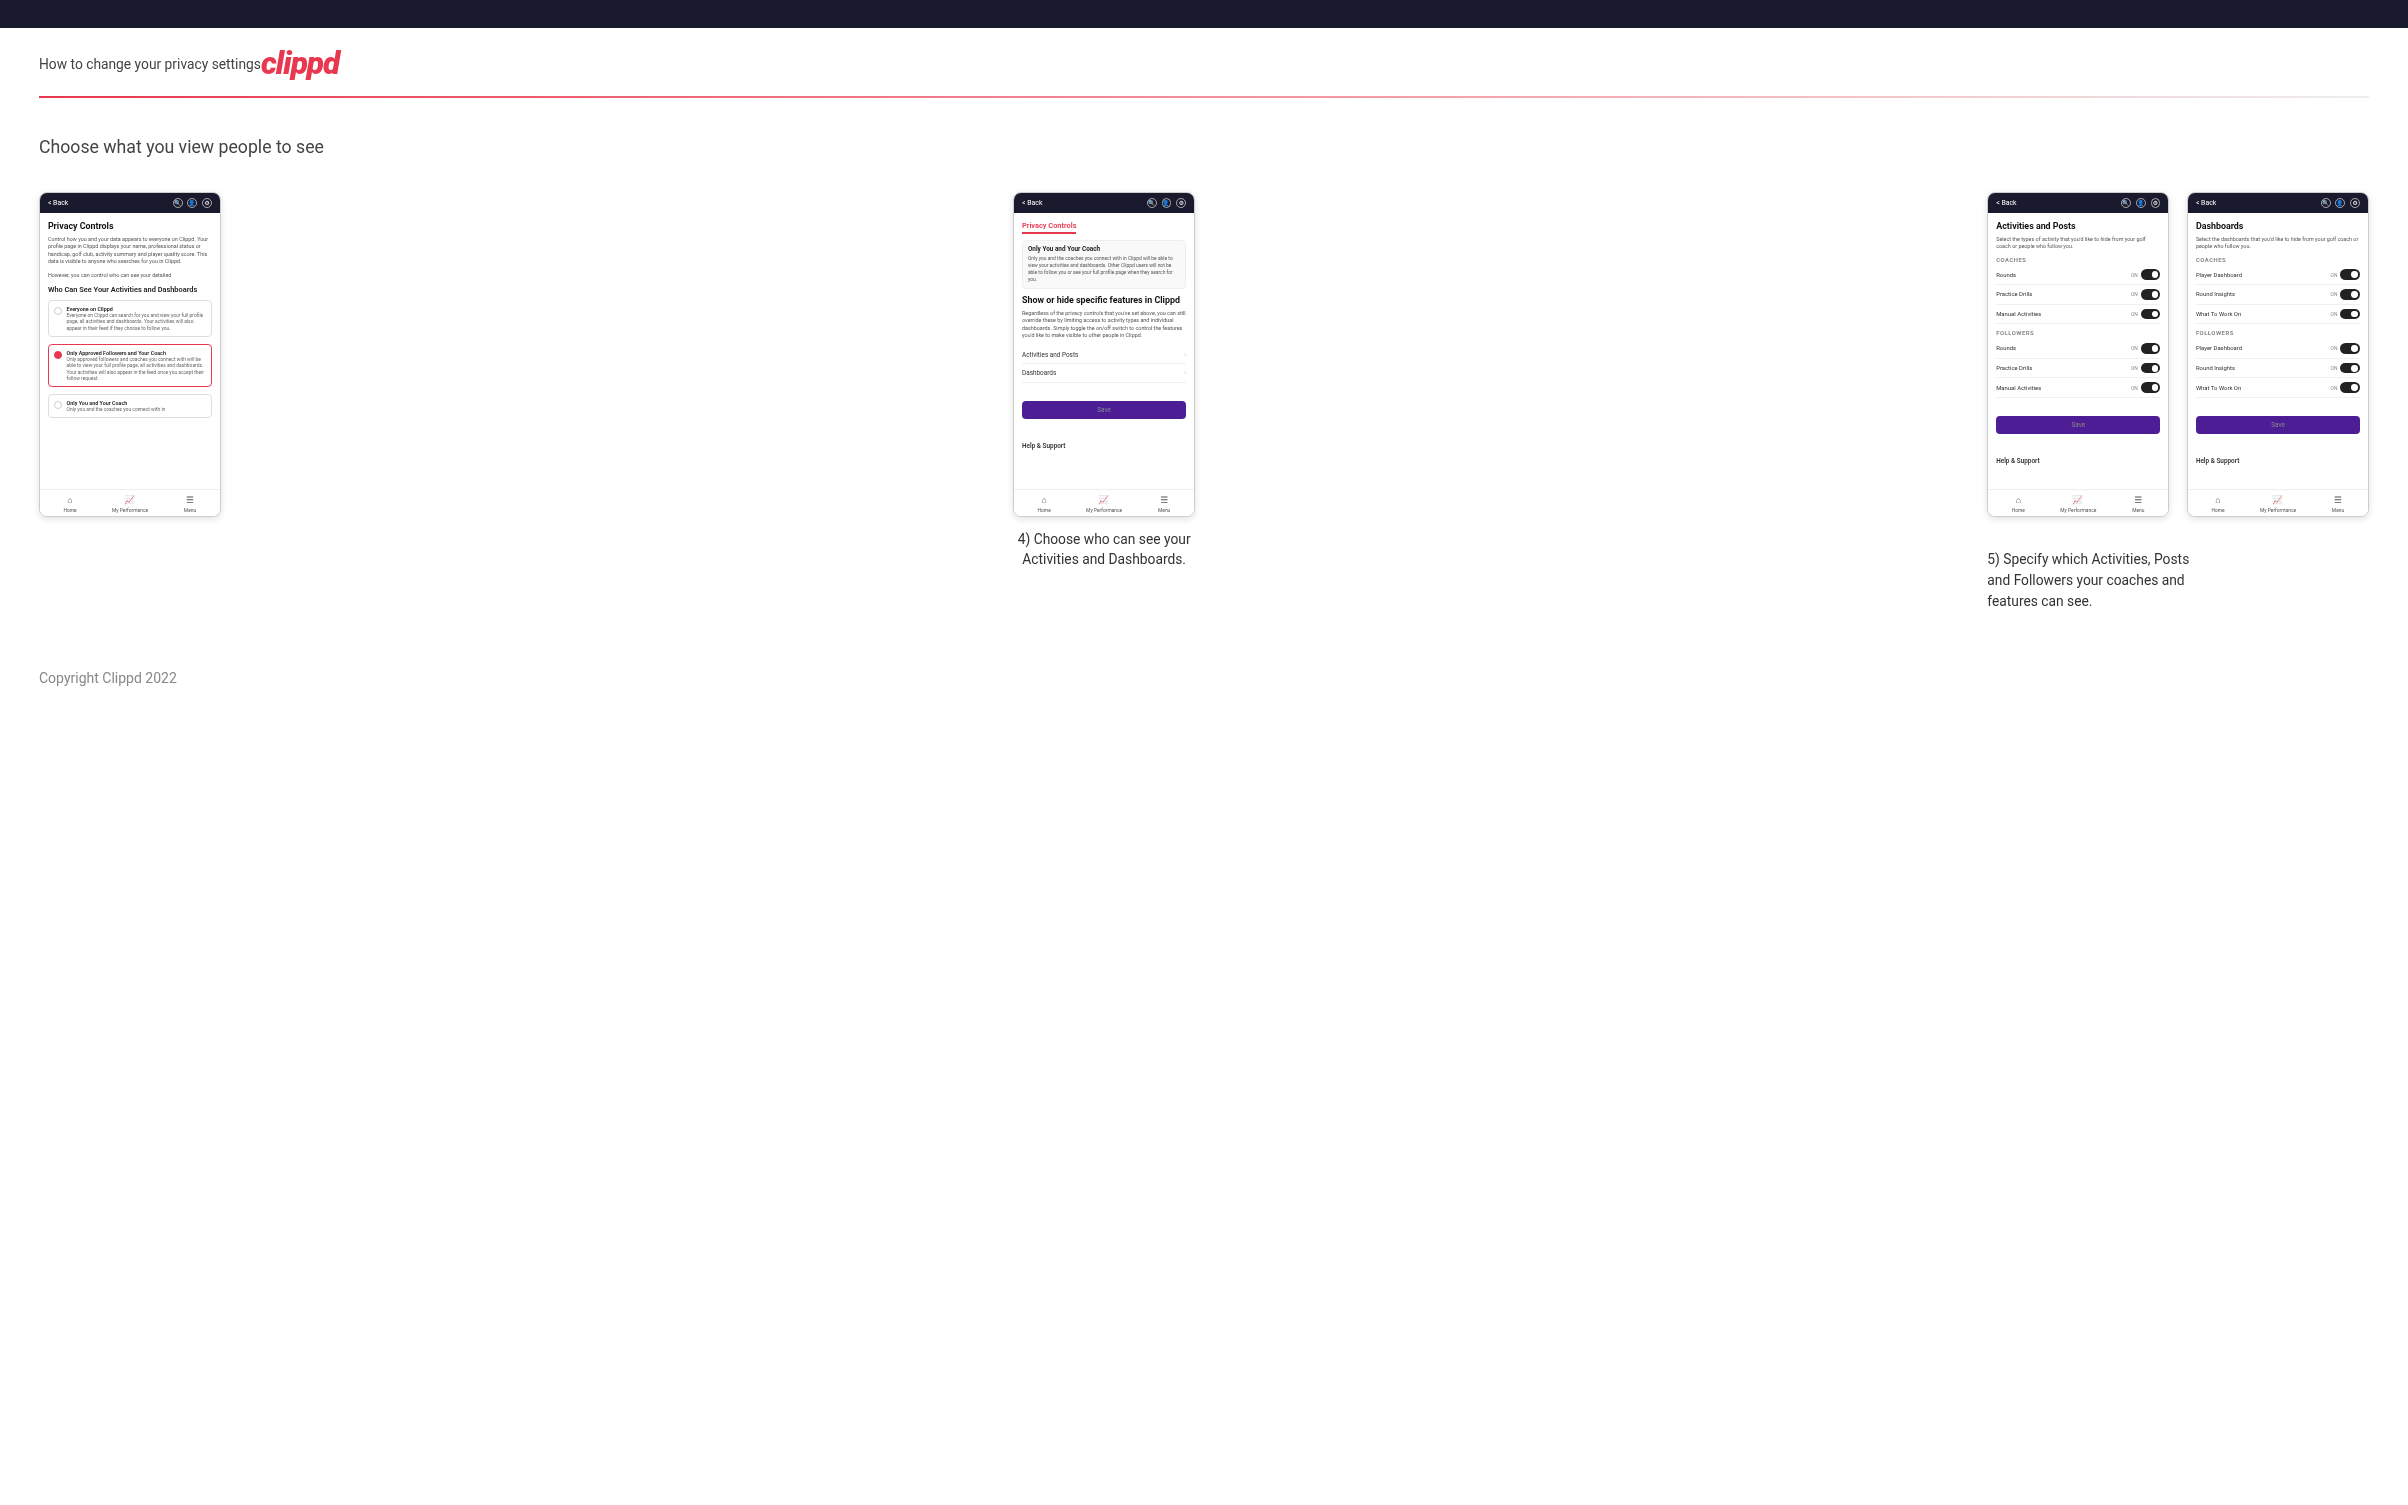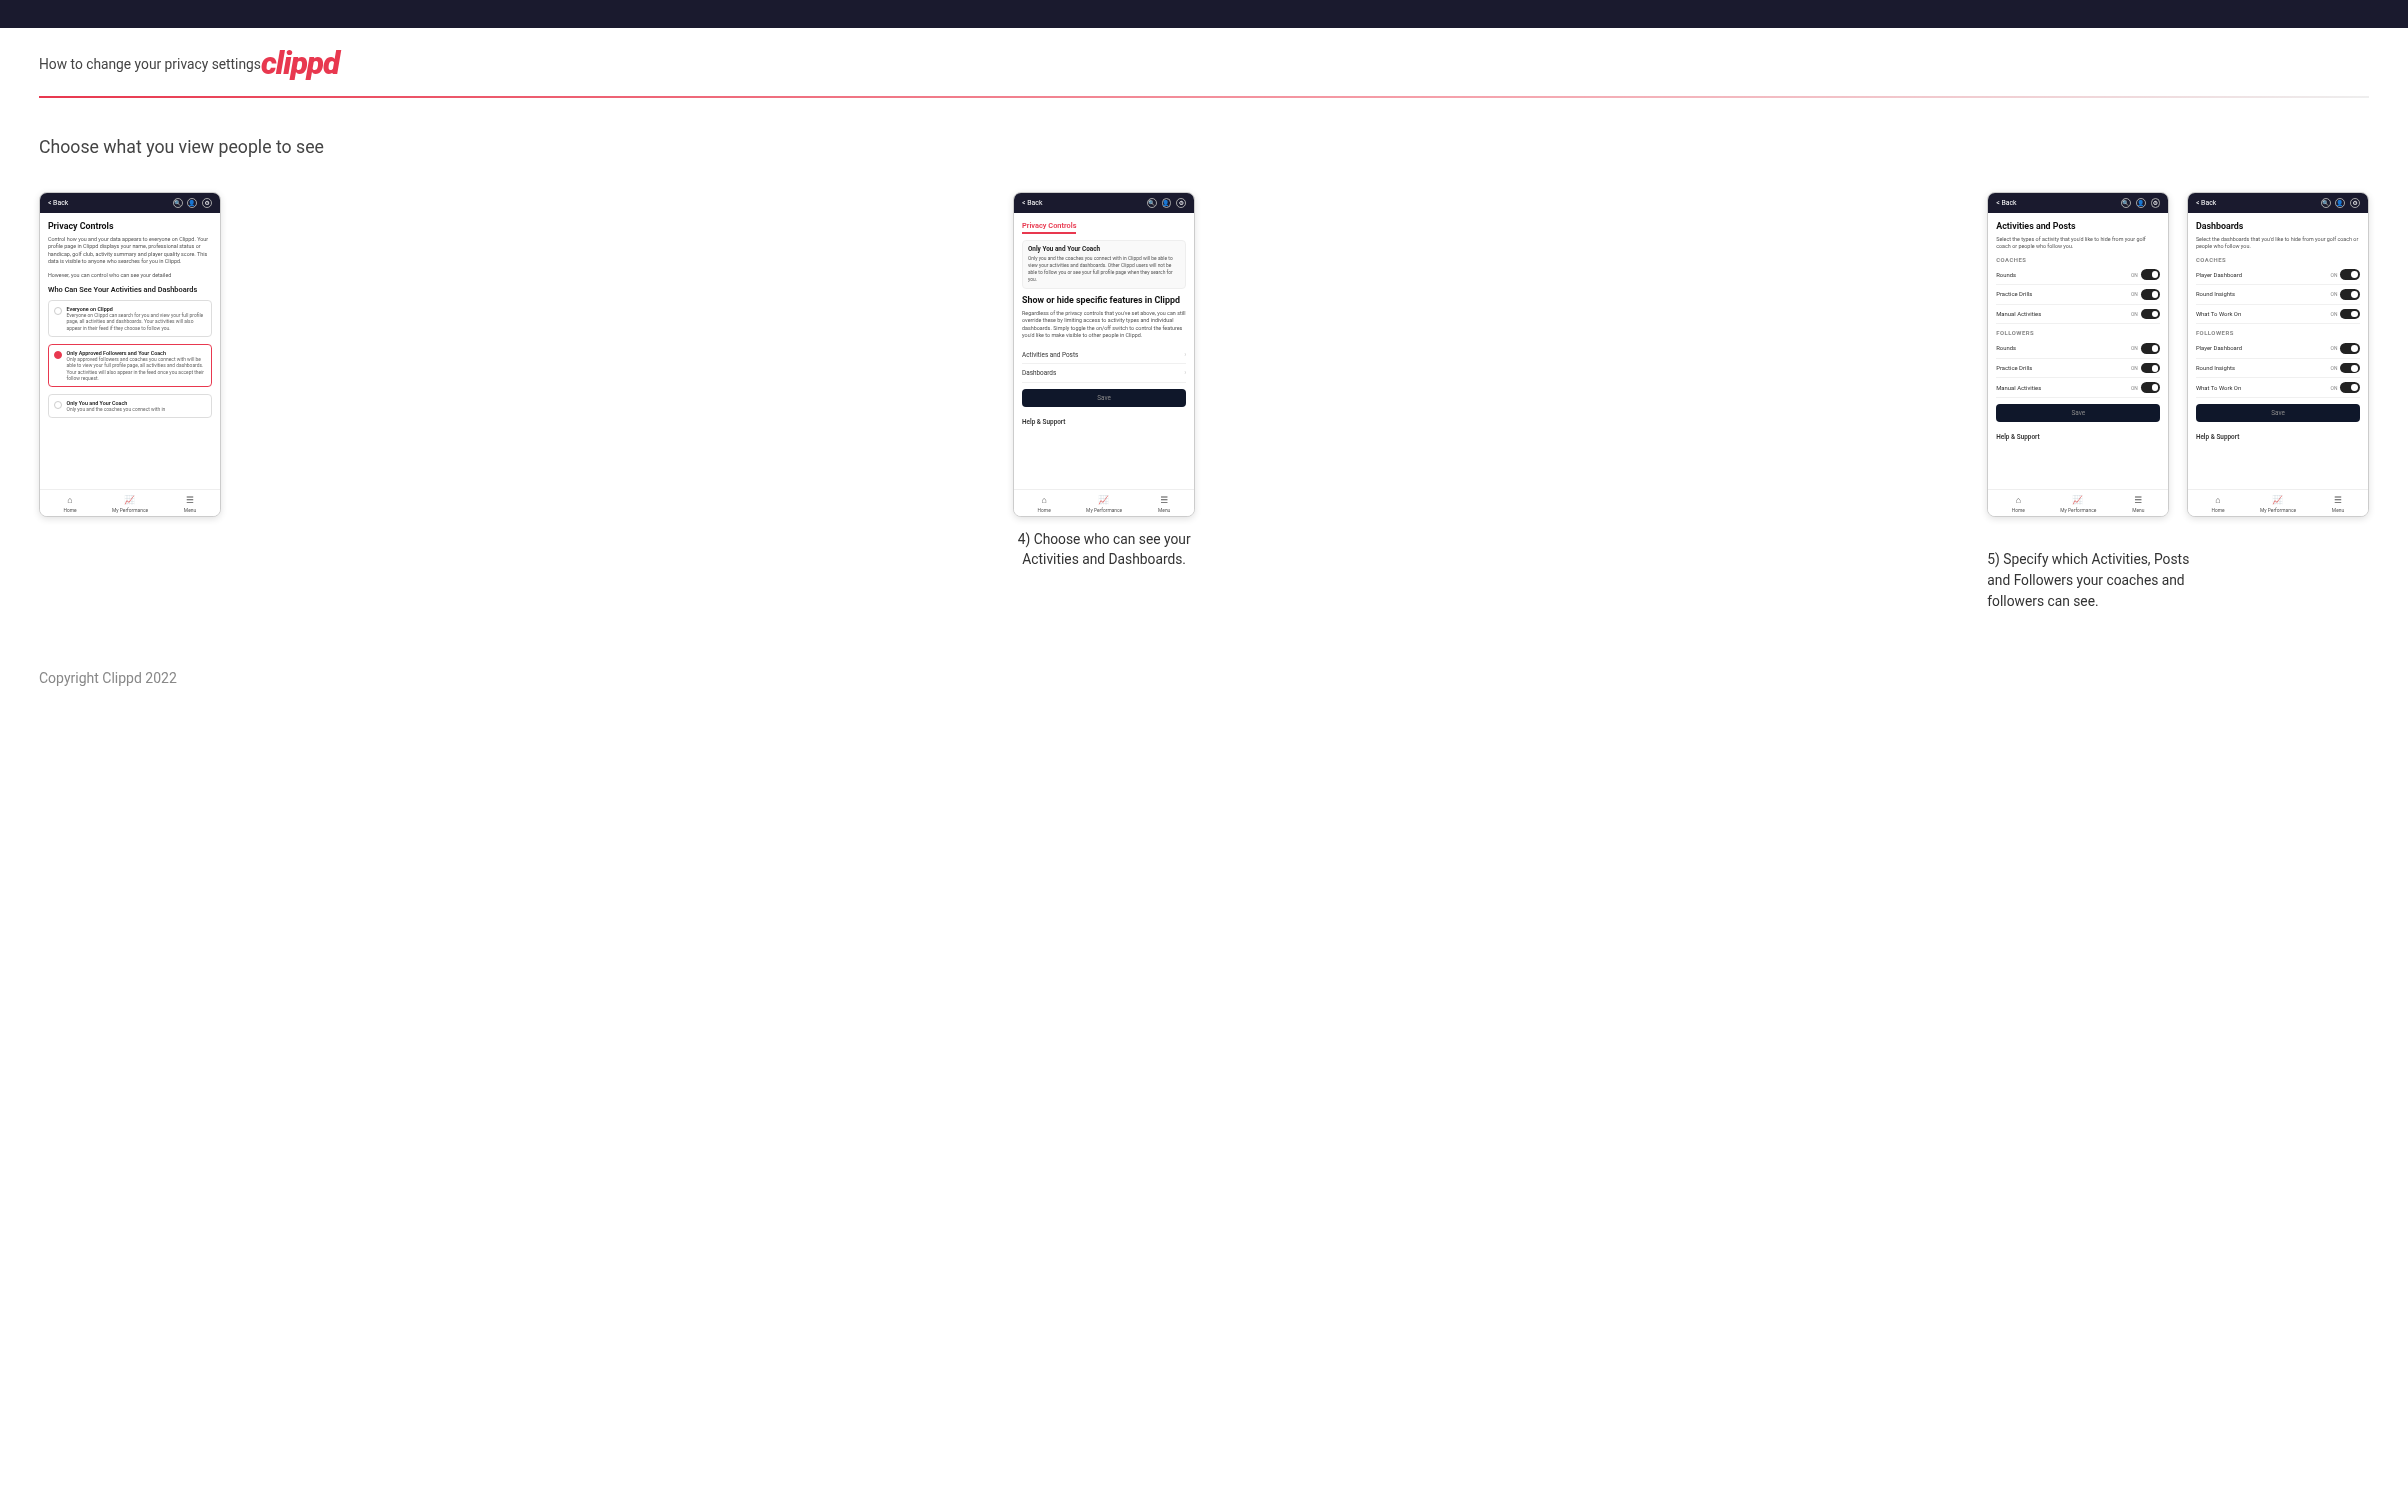--- a/index.html
+++ b/index.html
@@ -237,27 +237,27 @@
     }
     .nav-text {
       font-size: 4.9px;
       color: #555;
     }
 
     
     .save-btn {
       width: 100%;
       padding: 4.9px;
-      background: #0f172a;
+      background: #4c1d95;
       border: none;
       border-radius: 3.9px;
       font-size: 6.4px;
       color: #888;
       text-align: center;
-      margin: 6px 0;
+      margin: 18px 0;
     }
 
     
     .pink-underline-tab {
       display: inline-block;
       font-size: 7.4px;
       font-weight: 600;
       color: #e8384f;
       border-bottom: 2px solid #e8384f;
       padding-bottom: 2px;
@@ -623,21 +623,21 @@
                 <span class="nav-text">Menu</span>
               </div>
             </div>
           </div>
 
         </div>
 
         <div class="caption-large">
           <span>5) Specify which Activities, Posts</span><br>
           <span>and Followers your  coaches and</span><br>
-          <span>followers can see.</span>
+          <span>features can see.</span>
         </div>
 
       </div>
     </div>
 
   </div>
 </div>
 
 <div class="footer">
   <span>Copyright Clippd 2022</span>

